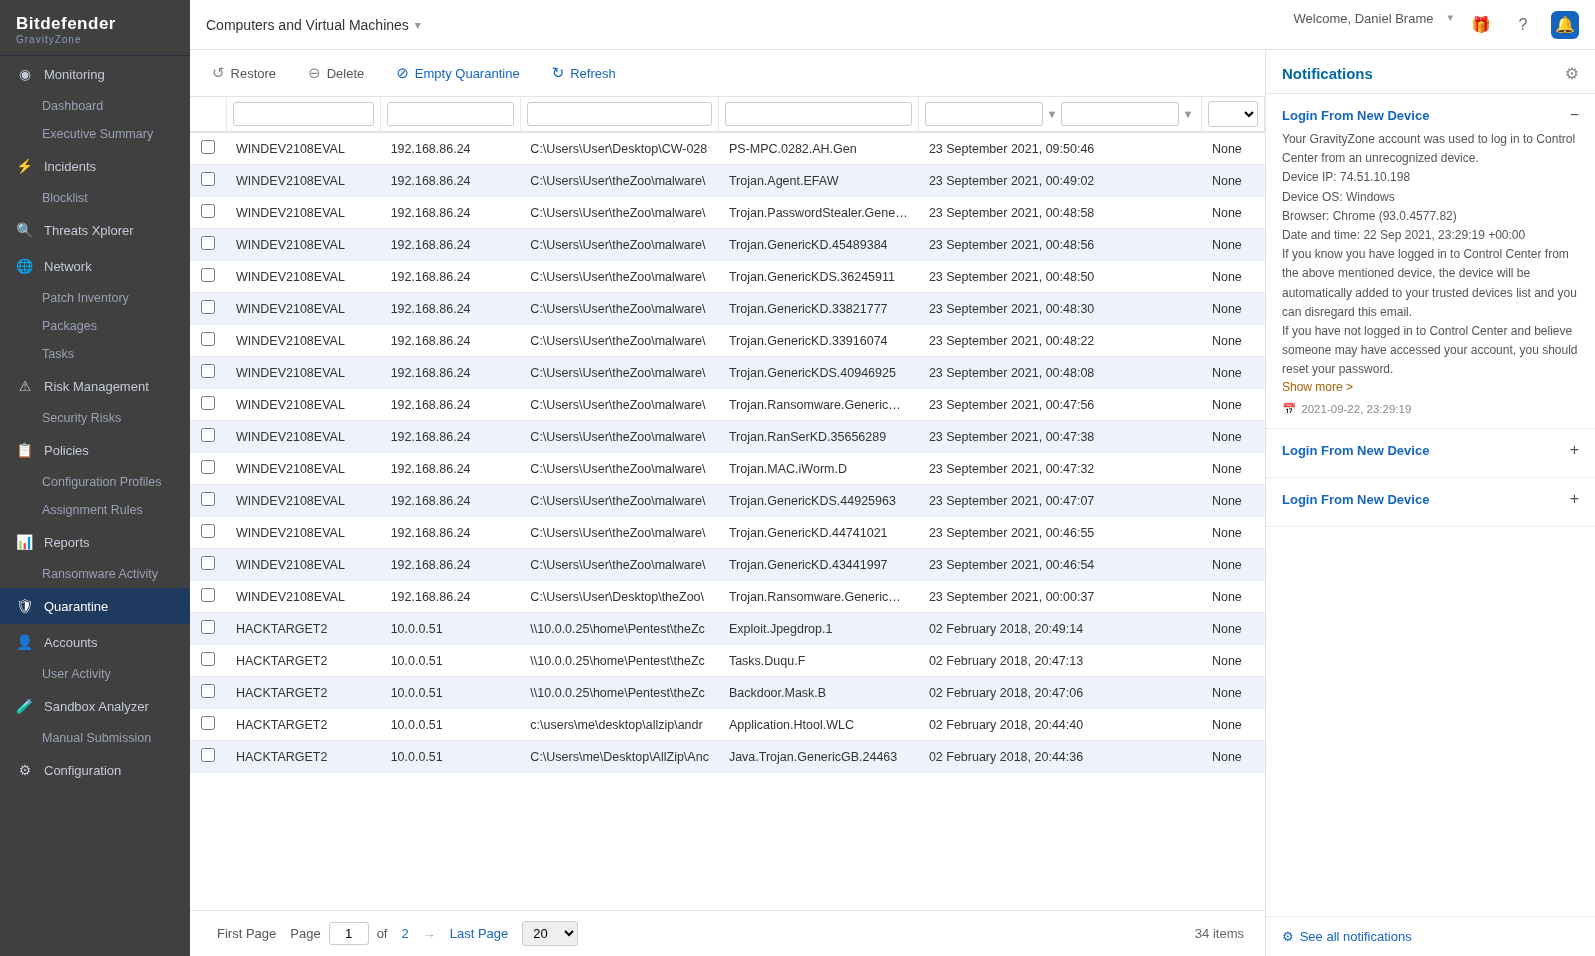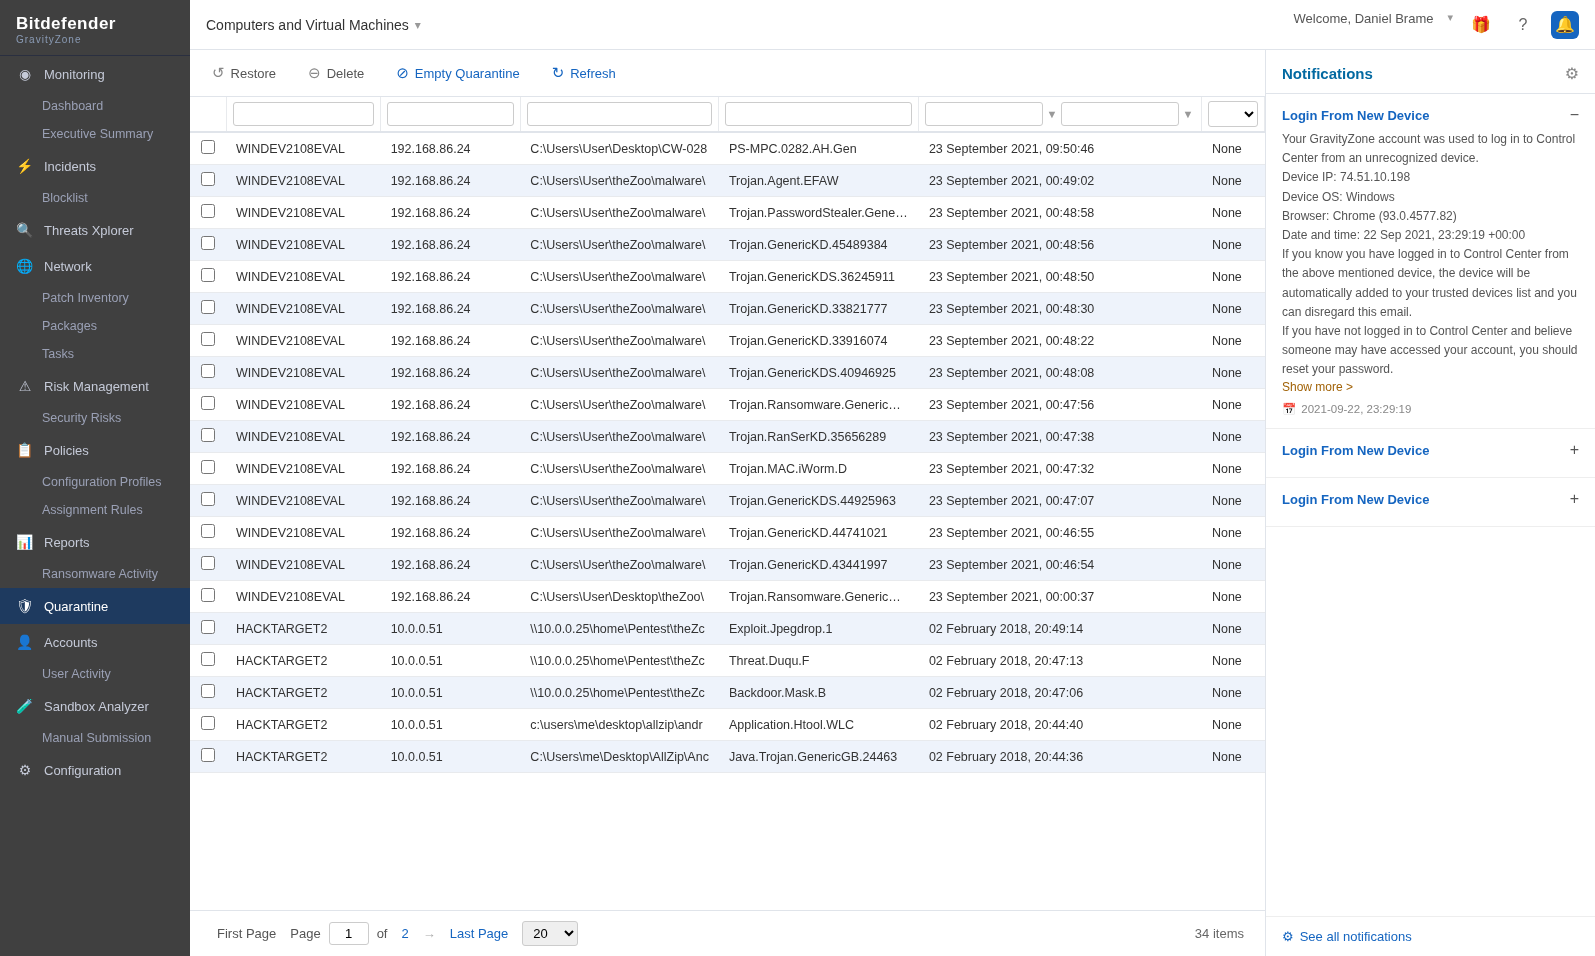--- a/index.html
+++ b/index.html
@@ -624,21 +624,21 @@
       <td title="\\10.0.0.25\home\Pentest\theZc">\\10.0.0.25\home\Pentest\theZc</td>
       <td>Exploit.Jpegdrop.1</td>
       <td>02 February 2018, 20:49:14</td>
       <td>None</td>
     </tr>
               <tr>
       <td><input type="checkbox" style=""></td>
       <td>HACKTARGET2</td>
       <td>10.0.0.51</td>
       <td title="\\10.0.0.25\home\Pentest\theZc">\\10.0.0.25\home\Pentest\theZc</td>
-      <td>Threat.Duqu.F</td>
+      <td>Tasks.Duqu.F</td>
       <td>02 February 2018, 20:47:13</td>
       <td>None</td>
     </tr>
               <tr class="highlight">
       <td><input type="checkbox" style=""></td>
       <td>HACKTARGET2</td>
       <td>10.0.0.51</td>
       <td title="\\10.0.0.25\home\Pentest\theZc">\\10.0.0.25\home\Pentest\theZc</td>
       <td>Backdoor.Mask.B</td>
       <td>02 February 2018, 20:47:06</td>

